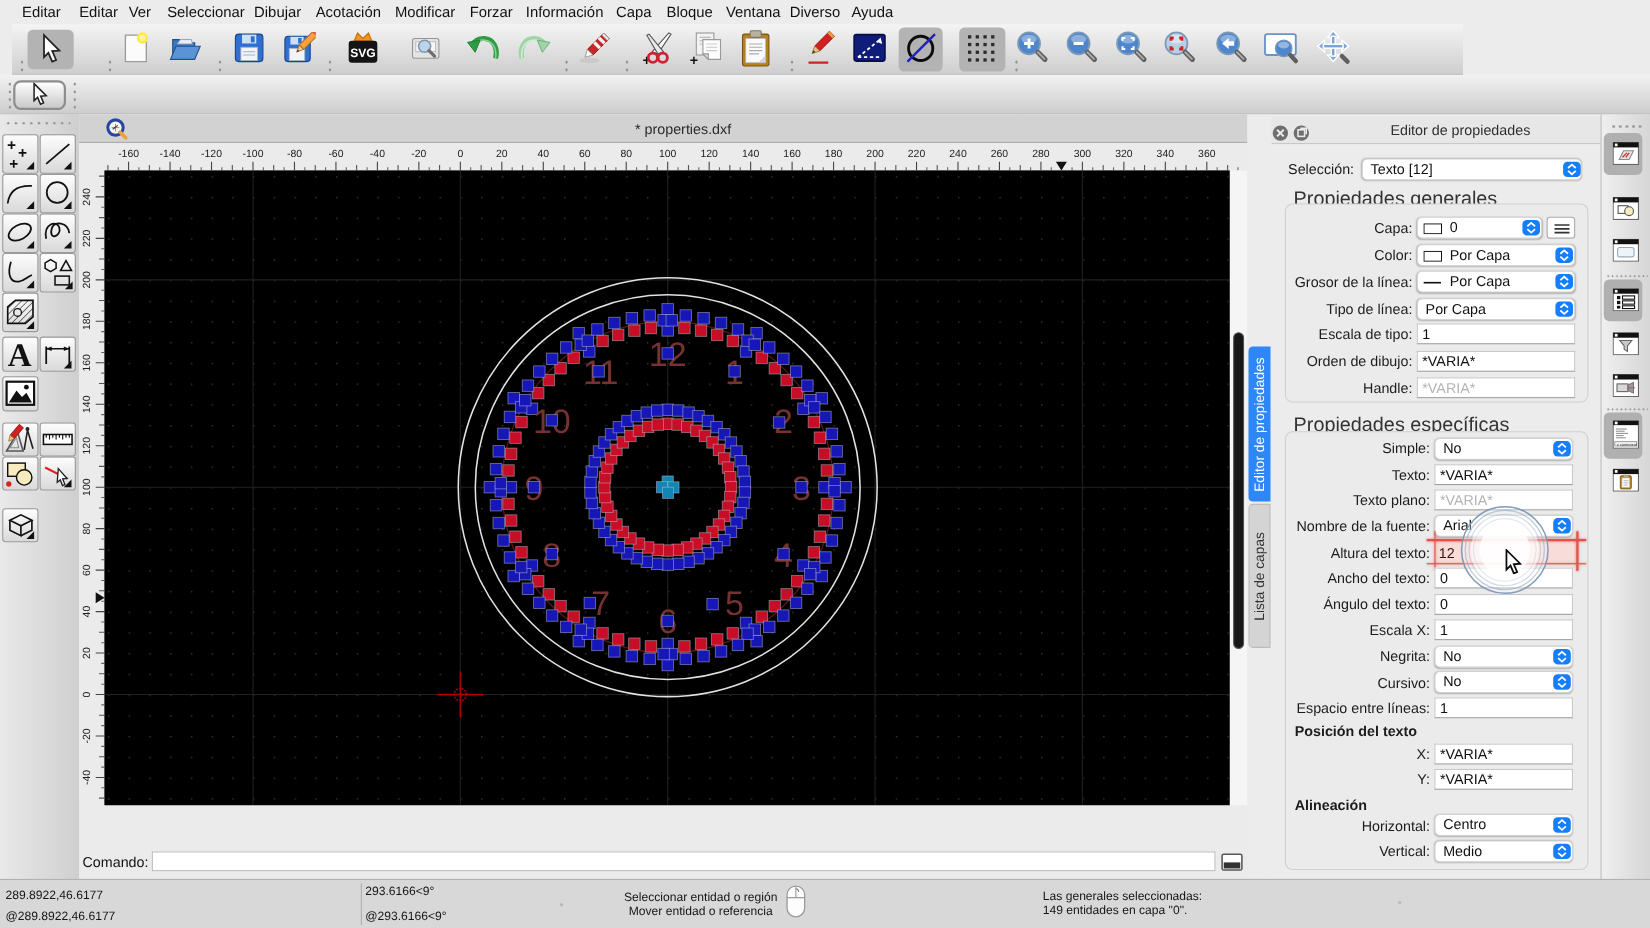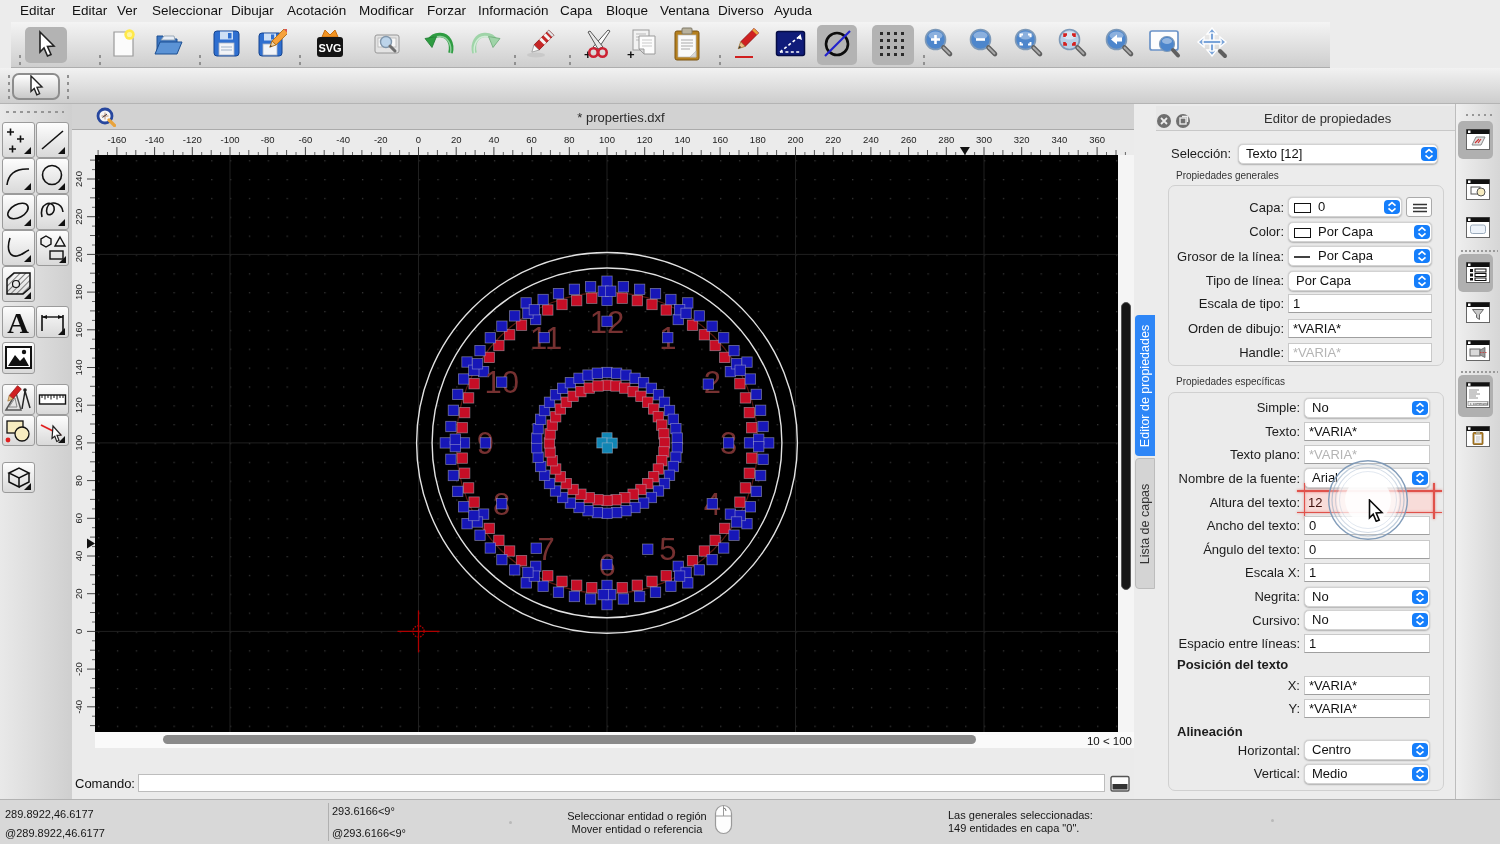--- a/index.html
+++ b/index.html
@@ -32,21 +32,21 @@
 .vtab span{position:absolute;left:50%;top:50%;white-space:nowrap;transform:translate(-50%,-50%) rotate(-90deg);font-size:12.5px}
 #panel{left:1156px;top:104px;width:299px;height:695px;background:#ececec}
 #phead{position:absolute;left:0;top:2px;width:299px;height:25px;background:#e7e7e7;border-bottom:1px solid #c8c8c8}
 .lbl{position:absolute;font-size:13px;color:#1c1c1c;text-align:right;white-space:nowrap}
 .val{position:absolute;font-size:13px;color:#1c1c1c;white-space:nowrap}
 .input{position:absolute;background:#fff;border:1px solid #c9c9c9;border-bottom-color:#9f9f9f;height:19px;font-size:13px;color:#111;padding:1px 0 0 4px}
 .combo{position:absolute;background:#fff;border:1px solid #d2d2d2;border-radius:5px;height:20px;box-shadow:0 0.5px 1.5px rgba(0,0,0,0.25);font-size:13px;color:#111;padding:1px 0 0 7px}
 .spin{position:absolute;width:16px;height:14px;background:#157efb;border-radius:4px;top:2.5px}
 .spin svg{position:absolute;left:2px;top:1px}
 .gbox{position:absolute;left:12px;width:276px;background:#ebebeb;border:1px solid #d0d0d0;border-radius:7px}
-.ghead{position:absolute;left:20px;font-size:10px;color:#333}
+.ghead{position:absolute;left:20px;font-size:18px;color:#333}
 .bold{font-weight:bold}
 #dock{left:1455px;top:104px;width:45px;height:695px;background:linear-gradient(90deg,#efefef,#d6d6d6);border-left:1px solid #bdbdbd}
 .dbtn{position:absolute;left:2px;width:35px;height:38px;border-radius:5px}
 .dhl{background:#b0b0b0}
 #statusbar{left:0;top:799px;width:1500px;height:45px;background:#d8d8d8;border-top:1px solid #b2b2b2;font-size:11px;color:#151515}
 #statusbar div{position:absolute;white-space:nowrap}
 </style></head>
 <body>
 <div class="abs" id="menubar">
 <span style="left:20px">Editar</span>
@@ -940,24 +940,20 @@
         <rect x="506.8" y="161.1" width="10.4" height="10.4" fill="#1717b8" stroke="rgba(190,190,210,0.55)" stroke-width="0.8"></rect>
         <rect x="506.9" y="277.7" width="10.2" height="10.2" fill="#1186b4" stroke="rgba(190,190,210,0.55)" stroke-width="0.8"></rect>
         <rect x="501.8" y="282.8" width="10.2" height="10.2" fill="#1186b4" stroke="rgba(190,190,210,0.55)" stroke-width="0.8"></rect>
         <rect x="512.1" y="283.0" width="10.2" height="10.2" fill="#1186b4" stroke="rgba(190,190,210,0.55)" stroke-width="0.8"></rect>
         <rect x="507.2" y="287.9" width="10.2" height="10.2" fill="#1186b4" stroke="rgba(190,190,210,0.55)" stroke-width="0.8"></rect>
 </svg>
     </div>
 <div class="abs" id="vtrack">
       <div id="vbar"></div>
     </div>
-<div class="abs" id="hscrollrow">
-      <div id="hbar"></div>
-      <div id="zoomind">10 &lt; 100</div>
-    </div>
 <div class="abs" id="cmdrow">
       <span style="position:absolute;left:2px;top:2px;color:#111">Comando:</span>
       <div id="cmdinput"></div>
 <svg style="position:absolute;left:1036px;top:1px" width="22" height="18" viewBox="0 0 22 18">
         <rect x="2" y="1.5" width="18" height="14.5" rx="1.5" fill="#fdfdfd" stroke="#555" stroke-width="1.4"></rect>
         <rect x="3.5" y="9" width="15" height="5.5" fill="#333"></rect>
       </svg>
 </div>
 </div>
 <div class="abs" id="tabstrip">

